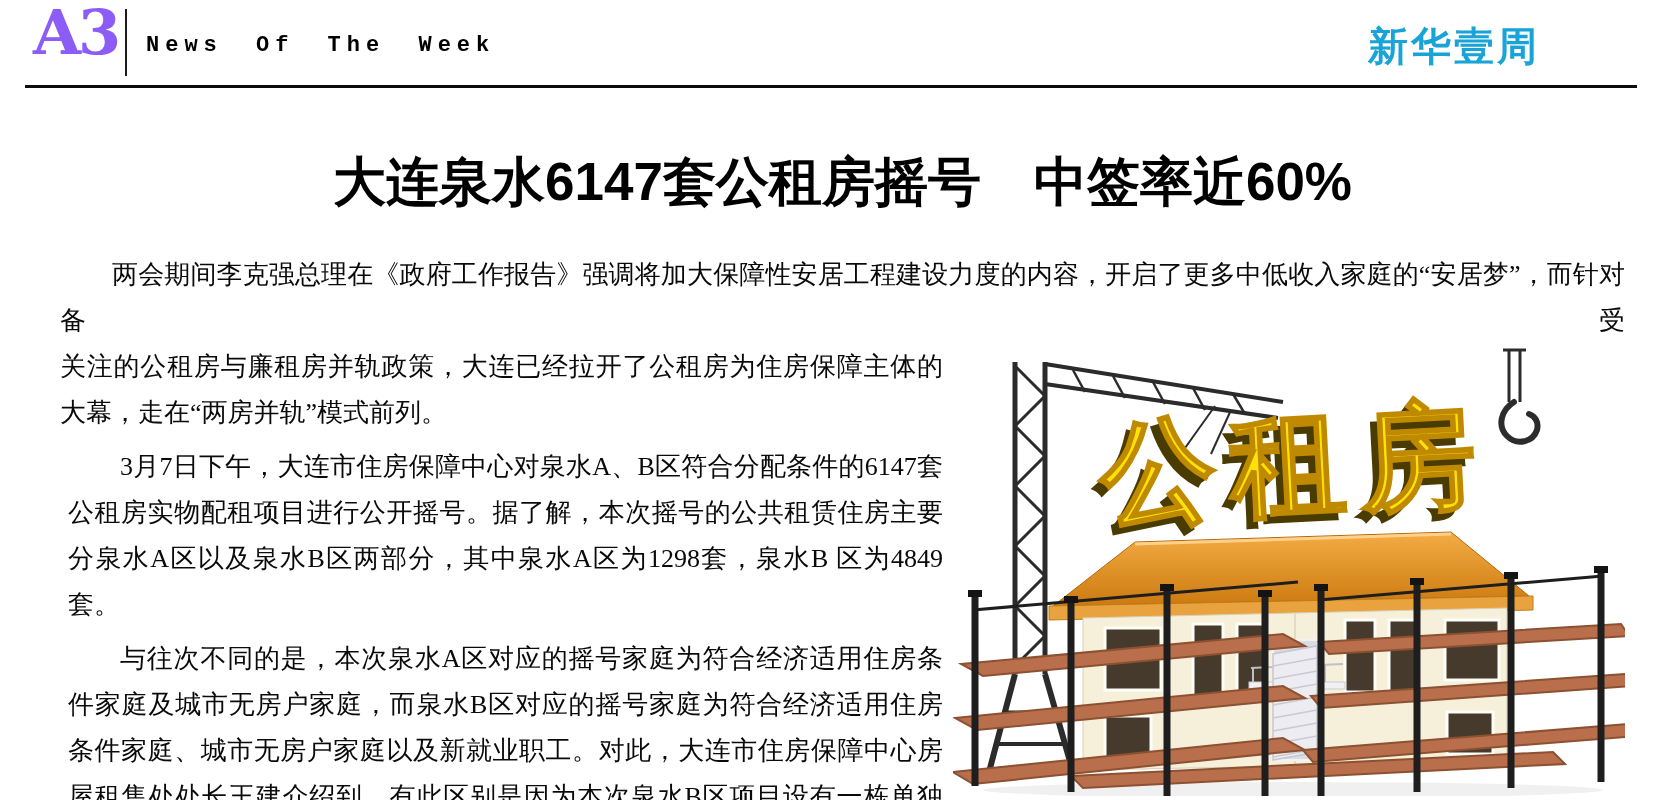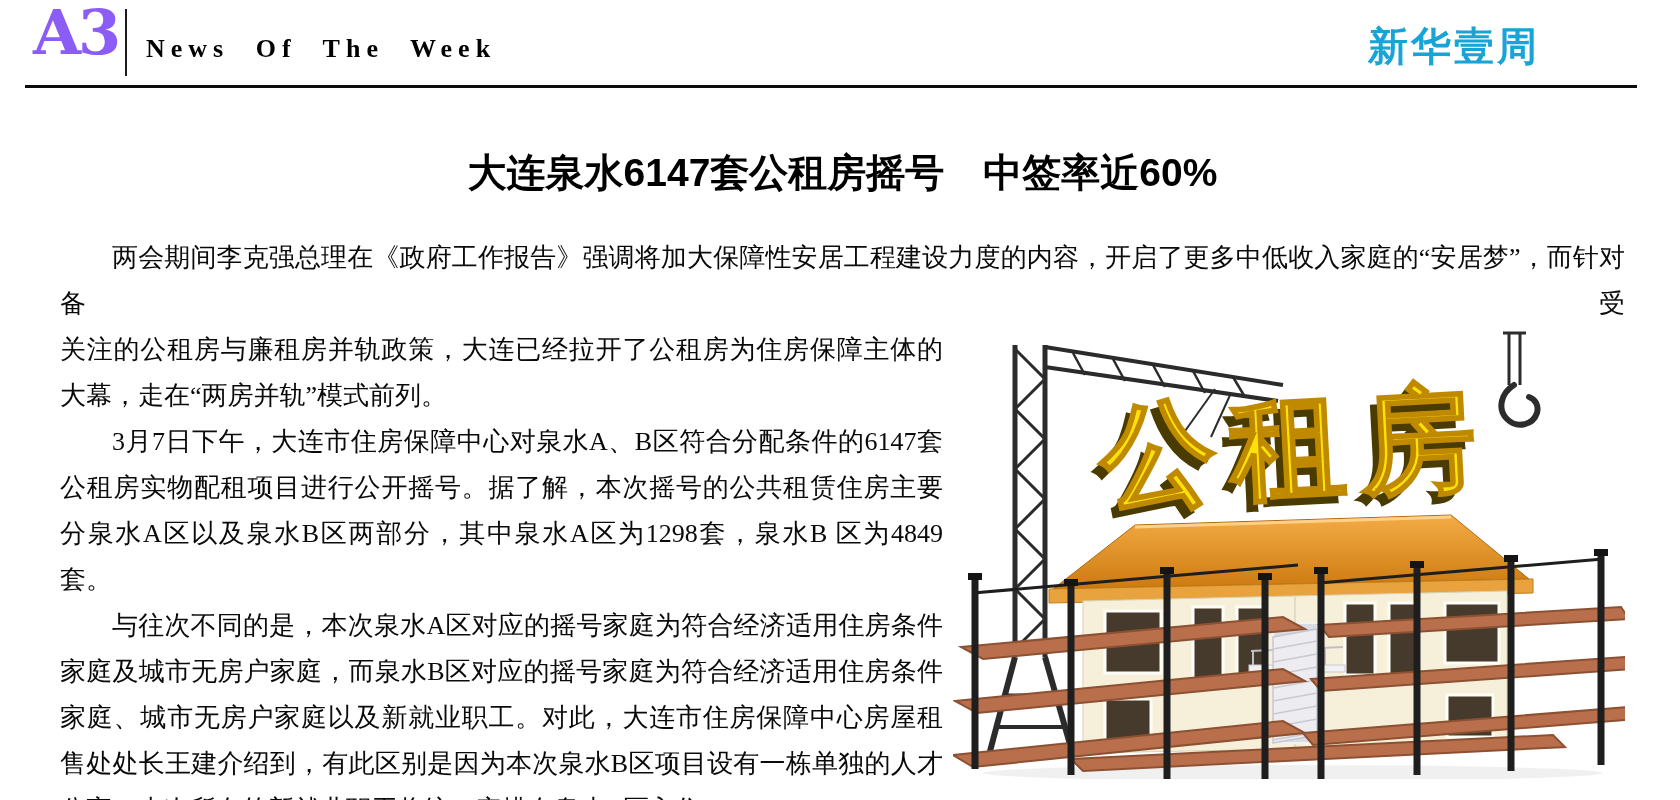--- a/index.html
+++ b/index.html
@@ -11,42 +11,42 @@
   
   .header{position:absolute;left:0;top:0;width:1680px;height:92px;}
   .edition{
     position:absolute;left:33px;top:2px;
     font-family:"DejaVu Serif",serif;font-weight:bold;font-size:62px;line-height:1;
     color:#8b5cf6;letter-spacing:-3px;
   }
   .vline{position:absolute;left:125px;top:9px;width:2px;height:67px;background:#1b1b1b;}
   .section-title{
     position:absolute;left:146px;top:33px;
-    font-family:Liberation Serif, serif;font-weight:bold;font-size:26px;line-height:1.2;
+    font-family:Liberation Mono, monospace;font-weight:bold;font-size:22px;line-height:1.2;
     letter-spacing:6px;word-spacing:14px;color:#000;
   }
   .masthead{
     position:absolute;right:140px;top:24px;
     font-family:"Liberation Sans","DejaVu Sans",sans-serif;font-weight:bold;font-size:40px;line-height:1.1;
     color:#18a4d7;letter-spacing:3px;
   }
   .hrule{position:absolute;left:25px;top:85px;width:1612px;height:3px;background:#0c0c0c;}
   
   .content{position:absolute;left:60px;top:150px;width:1565px;}
   .headline{
     margin:0;text-align:center;
     font-family:"Liberation Sans","DejaVu Sans",sans-serif;font-weight:bold;
-    font-size:39px;line-height:1.2;color:#000;
+    font-size:53px;line-height:1.2;color:#000;
   }
   .article-body{
     margin-top:38px;font-size:26px;line-height:46px;color:#0a0a0a;
     text-align:justify;
   }
   .p-first{margin:0;text-indent:52px;font-size:26px;text-align:justify;text-align-last:justify;}
-  .p-flow p{margin:0;text-indent:52px;}
+  .p-flow p{margin:8px;text-indent:52px;}
   .pic-float{
     float:right;width:672px;height:452px;margin-left:10px;
     background:#ffffff;position:relative;
   }
   .pic-float svg{display:block;width:672px;height:452px;}
 </style>
 </head>
 <body>
 
 <div class="header">

